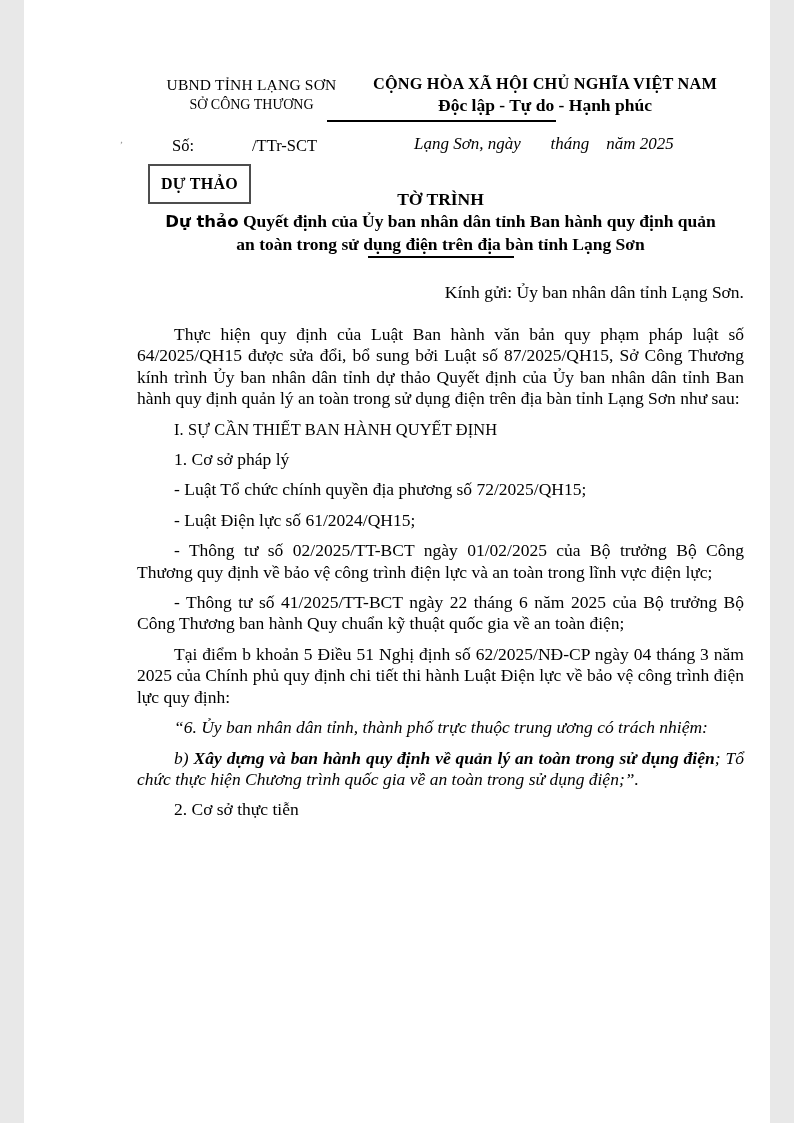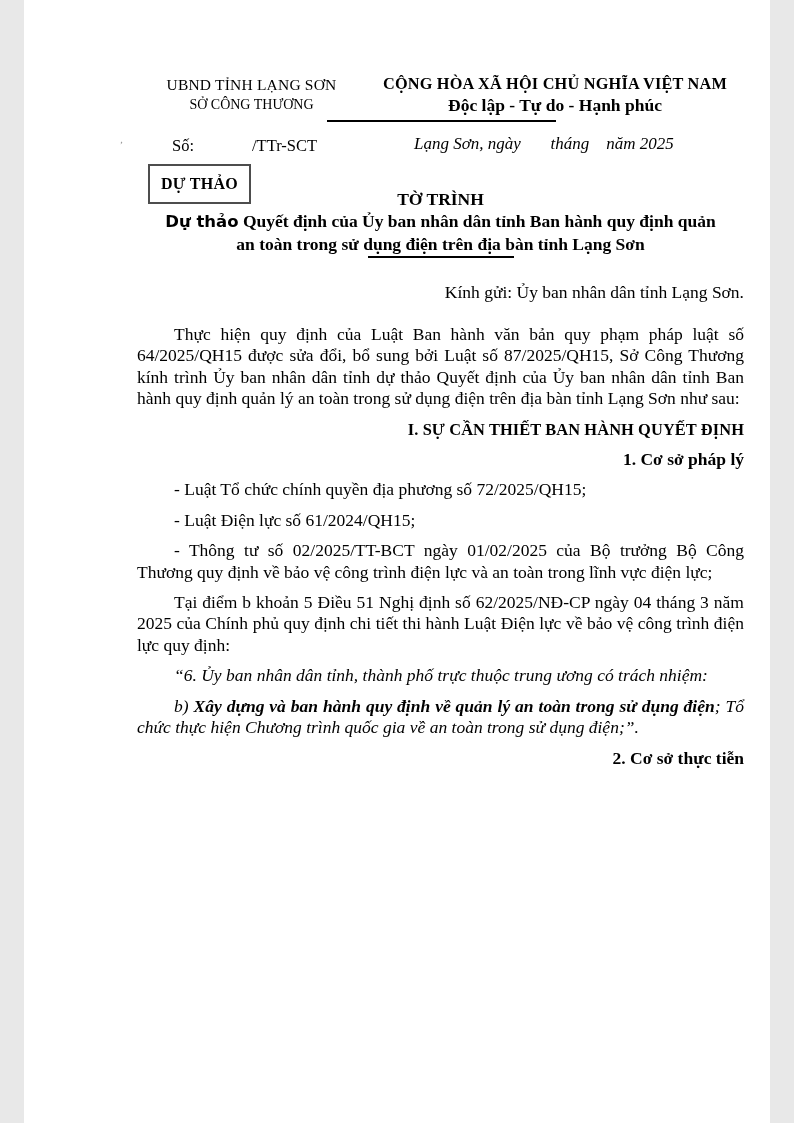--- a/index.html
+++ b/index.html
@@ -9,21 +9,21 @@
     margin:0 auto;
     background:#ffffff;
     font-family:"Liberation Serif", serif;
     color:#000;
     overflow:hidden;
   }
   
   .org-block{position:absolute;top:75px;left:100px;width:255px;text-align:center;line-height:20px;}
   .org-parent{font-size:15.5px;letter-spacing:.2px;}
   .org-name{font-size:14px;font-weight:normal;}
-  .motto-block{position:absolute;top:74px;left:336px;width:390px;text-align:center;line-height:20px;}
+  .motto-block{position:absolute;top:74px;left:326px;width:390px;text-align:center;line-height:20px;}
   .motto-1{font-size:16.3px;font-weight:bold;letter-spacing:.2px;}
   .motto-2{font-size:17.5px;font-weight:bold;margin-top:1px;}
   .header-underline{position:absolute;top:120px;left:303px;width:229px;height:2px;background:#000;}
   .doc-number-label{position:absolute;top:136px;left:148px;font-size:16.5px;}
   .doc-number-suffix{position:absolute;top:136px;left:228px;font-size:16.5px;}
   .place-date{position:absolute;top:134px;left:390px;font-size:17px;font-style:italic;white-space:pre;}
   .stray-mark{position:absolute;top:139px;left:95px;font-size:11px;color:#9a9a9a;transform:rotate(12deg);}
   .draft-box{
     position:absolute;top:164px;left:124px;width:99px;height:36px;
     border:2px solid #4d4d4d;
@@ -37,21 +37,21 @@
   .title-rule{width:146px;height:2px;background:#000;margin:1px auto 0 auto;}
   .salutation{text-align:right;font-size:17.5px;margin-top:23px;line-height:22px;}
   .paras{margin-top:21px;}
   .paras p{
     margin:0 0 9px 0;
     font-size:17.5px;
     line-height:21.4px;
     text-align:justify;
     text-indent:37px;
   }
-  p.heading{font-weight:bold;text-align:right;}
+  p.heading{font-weight:normal;text-align:left;}
   p.section-caps{font-size:16.4px;letter-spacing:.1px;}
   p.quote{font-style:italic;}
   .q-bold{font-weight:bold;}
 </style>
 </head>
 <body>
 
 <div class="page">
 
   <div class="org-block">
@@ -88,20 +88,21 @@
     <div class="paras">
       <p>Thực hiện quy định của Luật Ban hành văn bản quy phạm pháp luật số 64/2025/QH15 được sửa đổi, bổ sung bởi Luật số 87/2025/QH15, Sở Công Thương kính trình Ủy ban nhân dân tỉnh dự thảo Quyết định của Ủy ban nhân dân tỉnh Ban hành quy định quản lý an toàn trong sử dụng điện trên địa bàn tỉnh Lạng Sơn như sau:</p>
 
       <p class="heading section-caps">I. SỰ CẦN THIẾT BAN HÀNH QUYẾT ĐỊNH</p>
 
       <p class="heading">1. Cơ sở pháp lý</p>
 
       <p>- Luật Tổ chức chính quyền địa phương số 72/2025/QH15;</p>
       <p>- Luật Điện lực số 61/2024/QH15;</p>
       <p>- Thông tư số 02/2025/TT-BCT ngày 01/02/2025 của Bộ trưởng Bộ Công Thương quy định về bảo vệ công trình điện lực và an toàn trong lĩnh vực điện lực;</p>
+      <p>- Thông tư số 41/2025/TT-BCT ngày 22 tháng 6 năm 2025 của Bộ trưởng Bộ Công Thương ban hành Quy chuẩn kỹ thuật quốc gia về an toàn điện;</p>
 
       <p>Tại điểm b khoản 5 Điều 51 Nghị định số 62/2025/NĐ-CP ngày 04 tháng 3 năm 2025 của Chính phủ quy định chi tiết thi hành Luật Điện lực về bảo vệ công trình điện lực quy định:</p>
 
       <p class="quote">“6. Ủy ban nhân dân tỉnh, thành phố trực thuộc trung ương có trách nhiệm:</p>
 
       <p class="quote"><span>b) </span><span class="q-bold">Xây dựng và ban hành quy định về quản lý an toàn trong sử dụng điện</span><span>; Tổ chức thực hiện Chương trình quốc gia về an toàn trong sử dụng điện;”.</span></p>
 
       <p class="heading">2. Cơ sở thực tiễn</p>
     </div>
   </div>

